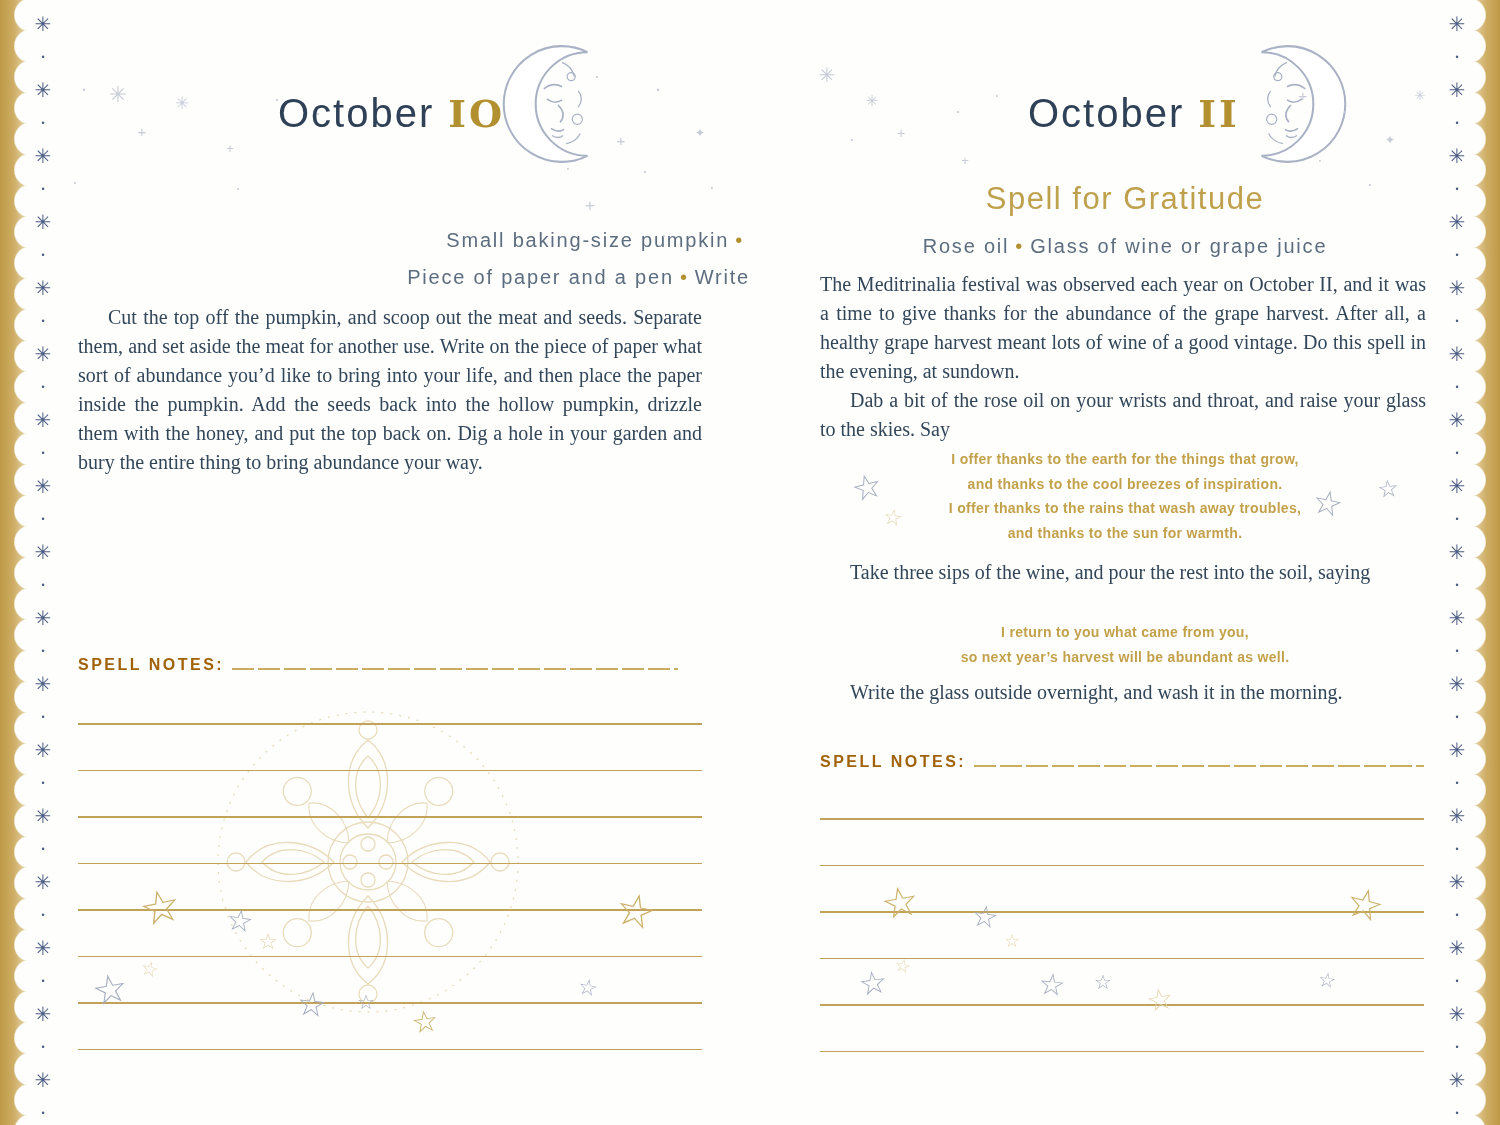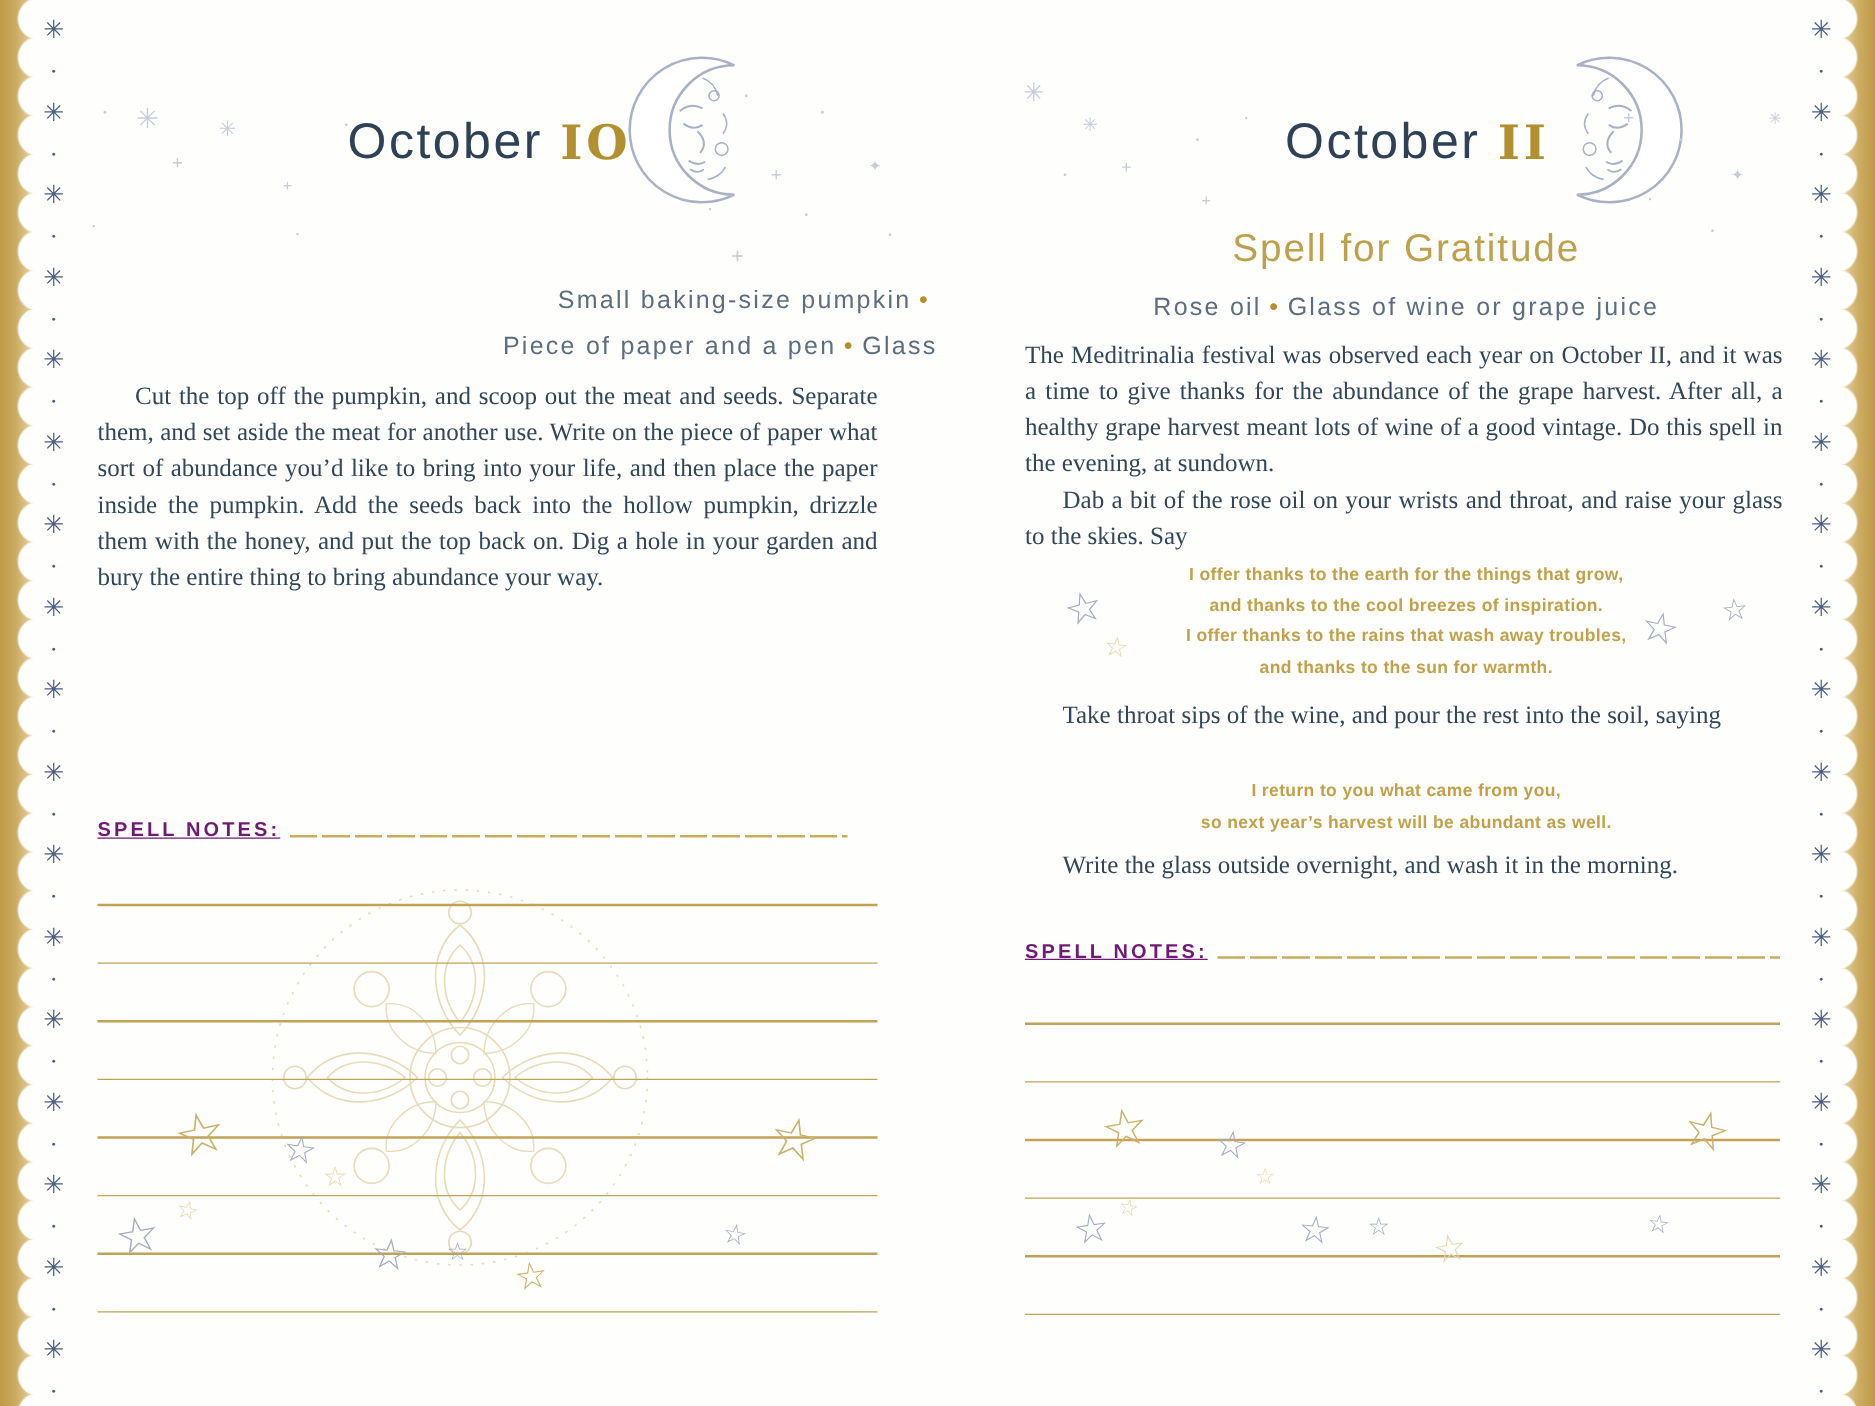--- a/index.html
+++ b/index.html
@@ -48,21 +48,21 @@
   .serifbody{font-family:"Liberation Serif",serif;font-size:20px;color:#324659;
     line-height:29px;text-align:justify;z-index:4;}
   .serifbody p{margin:0;}
   .serifbody p.ind{text-indent:30px;}
   .block{position:absolute;}
 
   .incant{position:absolute;left:0;width:100%;text-align:center;font-weight:700;
     font-size:14px;line-height:24.5px;color:#C2A14A;letter-spacing:.3px;z-index:4;}
 
   .notes-row{position:absolute;display:flex;align-items:flex-end;z-index:4;}
-  .notes-label{font-size:16px;font-weight:700;letter-spacing:2.5px;color:#701a75;white-space:nowrap;text-decoration:underline;}
+  .notes-label{font-size:16px;font-weight:700;letter-spacing:2.5px;color:#a16207;white-space:nowrap;}
   .notes-line{flex:1;height:2px;margin:0 0 4px 8px;
     background:repeating-linear-gradient(to right,#C9AC5E 0 22px,rgba(0,0,0,0) 22px 26px);}
 
   .rules{position:absolute;z-index:3;}
   .rule{position:absolute;left:0;width:100%;height:1.6px;background:#C1A256;}
 
   .mandala{position:absolute;z-index:1;opacity:.6;}
 
   .scatter{position:absolute;transform:translate(-50%,-50%);z-index:5;line-height:1;}
   .c-gold{color:#CBB169;}
@@ -174,21 +174,21 @@
         </svg>
       </span>
     </div>
 
 
     <div class="ingredients" style="top:222px;text-align:right;">
       <div>
         <span>Small baking-size pumpkin</span><span class="ing-bullet">•</span>
       </div>
       <div>
-        <span>Piece of paper and a pen</span><span class="ing-bullet">•</span><span>Glass</span>
+        <span>Piece of paper and a pen</span><span class="ing-bullet">•</span><span>Write</span>
       </div>
     </div>
 
     <div class="block serifbody" style="top:303px;left:78px;width:624px;">
       <p class="ind">Cut the top off the pumpkin, and scoop out the meat and seeds. Separate them, and set aside the meat for another use. Write on the piece of paper what sort of abundance you’d like to bring into your life, and then place the paper inside the pumpkin. Add the seeds back into the hollow pumpkin, drizzle them with the honey, and put the top back on. Dig a hole in your garden and bury the entire thing to bring abundance your way.</p>
     </div>
 
     <div class="notes-row" style="top:656px;left:78px;width:600px;">
       <span class="notes-label">SPELL NOTES:</span>
       <span class="notes-line"></span>
@@ -297,21 +297,21 @@
     </div>
 
     <div class="incant" style="top:447px;">
       <div>I offer thanks to the earth for the things that grow,</div>
       <div>and thanks to the cool breezes of inspiration.</div>
       <div>I offer thanks to the rains that wash away troubles,</div>
       <div>and thanks to the sun for warmth.</div>
     </div>
 
     <div class="block serifbody" style="top:558px;left:70px;width:606px;">
-      <p class="ind">Take throat sips of the wine, and pour the rest into the soil, saying</p>
+      <p class="ind">Take three sips of the wine, and pour the rest into the soil, saying</p>
     </div>
 
     <div class="incant" style="top:620px;">
       <div>I return to you what came from you,</div>
       <div>so next year’s harvest will be abundant as well.</div>
     </div>
 
     <div class="block serifbody" style="top:678px;left:70px;width:606px;">
       <p class="ind">Write the glass outside overnight, and wash it in the morning.</p>
     </div>

